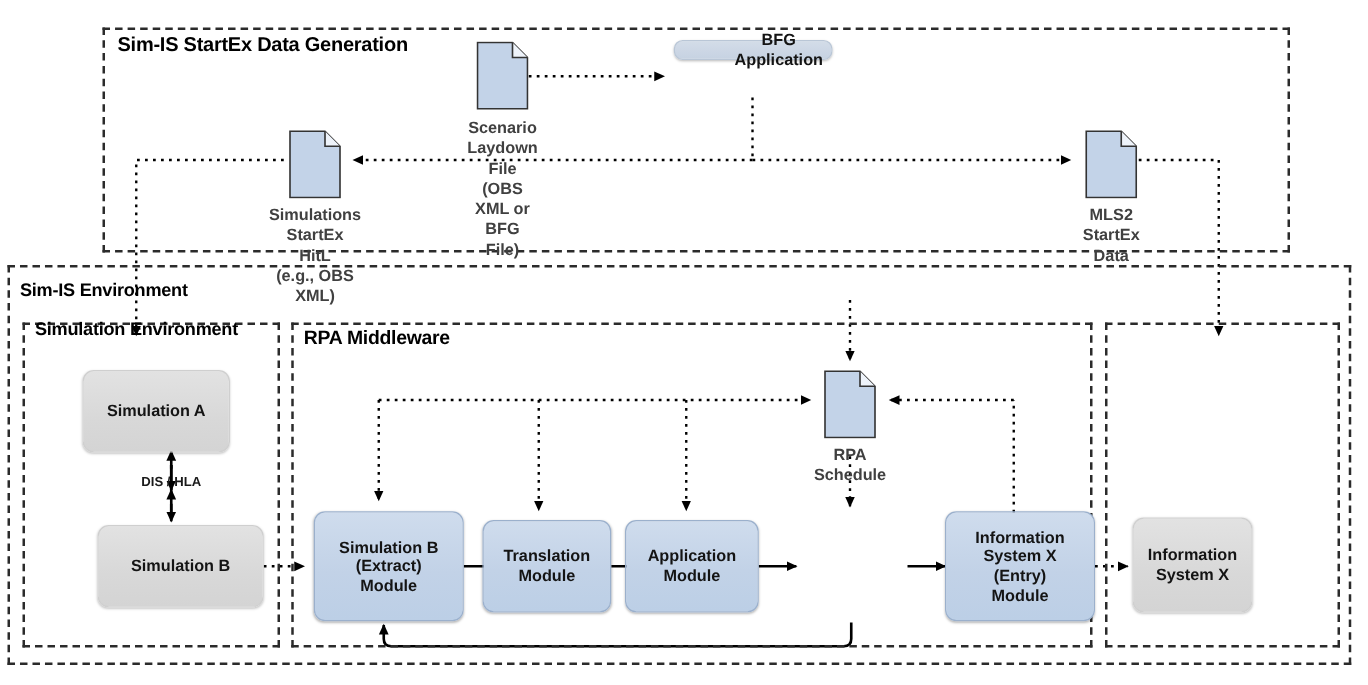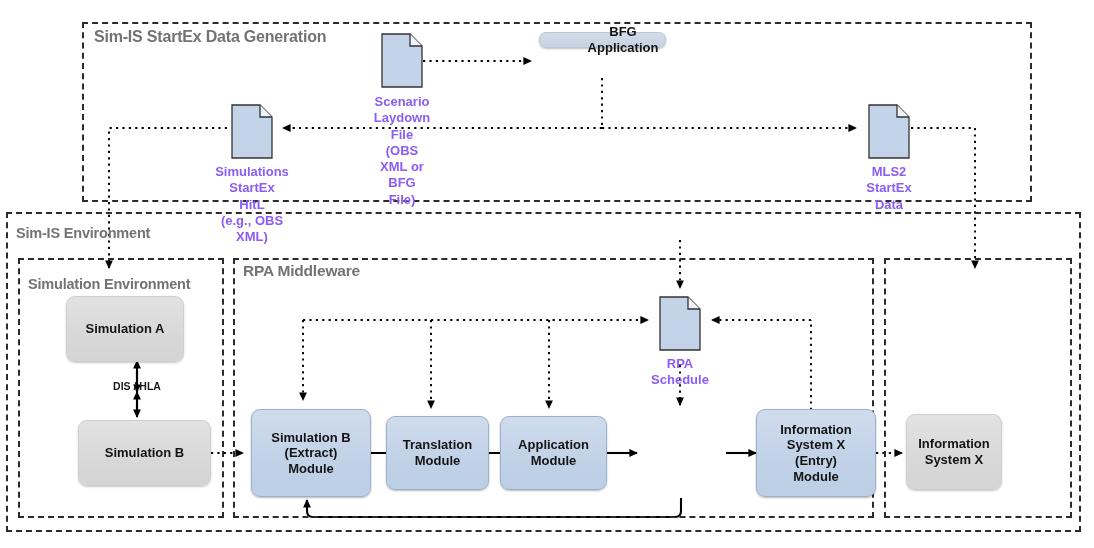--- a/index.html
+++ b/index.html
@@ -4,41 +4,41 @@
 <style>
   html,body{margin:0;padding:0;background:#ffffff;}
   body{width:1094px;height:548px;position:relative;overflow:hidden;
        font-family:"Liberation Sans","DejaVu Sans",sans-serif;
        color:#1a1a1a;-webkit-font-smoothing:antialiased;}
   #stage{position:absolute;left:0;top:0;width:1094px;height:548px;}
   svg#wires{position:absolute;left:0;top:0;width:1094px;height:548px;pointer-events:none;}
 
   .panel{position:absolute;border:2px dashed #2b2b2b;box-sizing:border-box;background:transparent;}
   .panel-title{position:absolute;font-weight:bold;letter-spacing:-0.2px;line-height:1.18;
-               color:#737373;white-space:pre-line;}
+               color:#000000;white-space:pre-line;}
 
   .node{position:absolute;box-sizing:border-box;display:flex;align-items:center;
         justify-content:center;text-align:center;font-weight:bold;line-height:1.2;
         color:#141414;}
 
   .rmod{border-radius:9px;border:1px solid #9bb0cc;
         background:linear-gradient(180deg,#cfdced 0%,#c2d2e7 55%,#bccfe6 100%);
         box-shadow:0 1px 2px rgba(0,0,0,.28);font-size:13px;}
   .rgrey{border-radius:9px;border:1px solid #cfcfcf;
         background:linear-gradient(180deg,#e2e2e2 0%,#d8d8d8 60%,#d4d4d4 100%);
         box-shadow:0 1px 2px rgba(0,0,0,.22);font-size:13px;}
   .rpill{border-radius:7px;border:1px solid #b9c6d6;
         background:linear-gradient(180deg,#d3dce8 0%,#c6d2e2 100%);
         box-shadow:0 1px 2px rgba(0,0,0,.25);font-size:13px;}
 
   .doc{position:absolute;}
   .doc .docshape{position:absolute;left:0;top:0;width:100%;height:100%;}
   .doc .doclabel{position:absolute;left:50%;transform:translateX(-50%);
         top:100%;margin-top:5px;white-space:pre-line;text-align:center;
-        font-weight:bold;font-size:13px;line-height:1.25;color:#8b5cf6;}
+        font-weight:bold;font-size:13px;line-height:1.25;color:#404040;}
 
   .edge-label{position:absolute;font-size:10.5px;font-weight:bold;color:#1a1a1a;
               text-align:center;white-space:nowrap;}
   .diamond-label{position:absolute;text-align:center;font-weight:bold;font-size:10px;
                  line-height:1.28;color:#141414;white-space:pre-line;}
 </style>
 </head>
 <body>
 
 <div id="stage">
@@ -100,21 +100,21 @@
     </g>
   </svg>
 
   <div class="panel" style="left:82px;top:22px;width:950px;height:180px;"></div>
   <div class="panel-title" style="left:94px;top:28px;font-size:16px;">Sim-IS StartEx Data Generation</div>
 
   <div class="panel" style="left:6px;top:212px;width:1075px;height:320px;"></div>
   <div class="panel-title" style="left:16px;top:225px;font-size:14.5px;">Sim-IS Environment</div>
 
   <div class="panel" style="left:18px;top:258px;width:206px;height:260px;"></div>
-  <div class="panel-title" style="left:28px;top:276px;font-size:14.5px;">Simulation Environment</div>
+  <div class="panel-title" style="left:28px;top:256px;font-size:14.5px;">Simulation Environment</div>
 
   <div class="panel" style="left:233px;top:258px;width:641px;height:260px;"></div>
   <div class="panel-title" style="left:243px;top:262px;font-size:15.5px;">RPA Middleware</div>
 
   <div class="panel" style="left:884px;top:258px;width:188px;height:260px;"></div>
 
   <div class="doc" style="left:381px;top:33px;width:42px;height:55px;">
     <svg class="docshape" viewBox="0 0 42 55">
       <path d="M1,1 L29,1 L41,13 L41,54 L1,54 Z" fill="#c3d3e8" stroke="#333" stroke-width="1.3" stroke-linejoin="miter"></path>
       <path d="M29,1 L29,13 L41,13" fill="#eef3fa" stroke="#333" stroke-width="1.3"></path>

